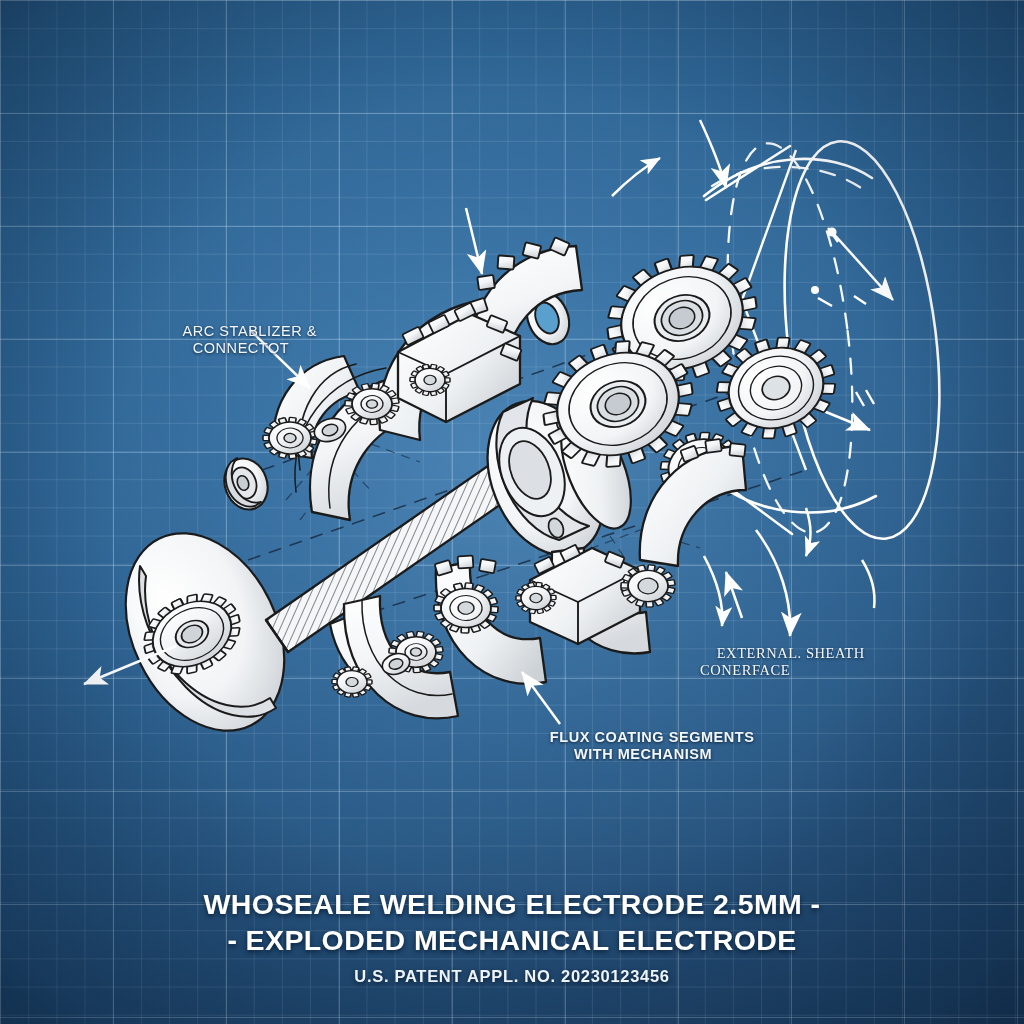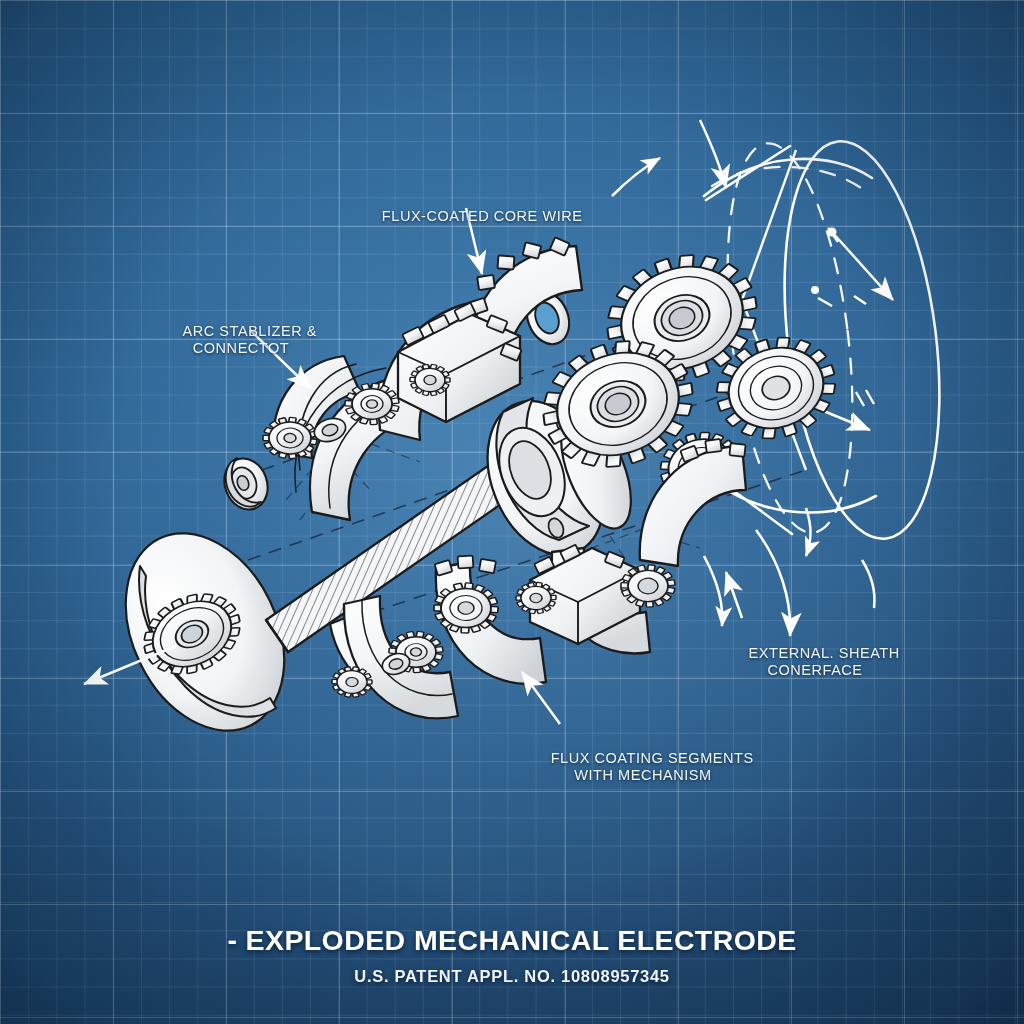--- a/index.html
+++ b/index.html
@@ -29,21 +29,21 @@
        background:radial-gradient(ellipse 760px 760px at 50% 48%,
          rgba(0,0,0,0) 52%, rgba(6,26,48,.30) 88%, rgba(4,20,40,.46) 100%);}
 
   svg.layer{position:absolute;left:0;top:0;width:1024px;height:1024px;}
 
   
   .callout{position:absolute;color:#f2f7fc;letter-spacing:.55px;
            text-shadow:0 1px 3px rgba(5,22,42,.85);line-height:1.22;
            white-space:pre;font-size:14.5px;}
   .callout.c{text-align:center;}
-  .callout.l{text-align:center;}
+  .callout.l{text-align:left;font-family:Liberation Serif, serif;}
 
   
   #titleblock{position:absolute;left:0;right:0;bottom:38px;text-align:center;
               color:#fff;text-shadow:0 2px 5px rgba(4,20,40,.8);}
   #t1,#t2{font-size:28.5px;font-weight:700;letter-spacing:.4px;line-height:1.24;}
   #t3{font-size:16.5px;font-weight:600;letter-spacing:.7px;margin-top:9px;
       color:#eef4fa;}
 </style>
 </head>
 <body>
@@ -600,37 +600,35 @@
       <path d="M466,208 L482,274" marker-end="url(#ah)"></path>
       <path d="M250,330 L310,388" marker-end="url(#ah)"></path>
       <path d="M742,618 L726,572" marker-end="url(#ah)"></path>
       <path d="M560,724 L522,672" marker-end="url(#ah)"></path>
       <path d="M176,646 L84,684" marker-end="url(#ah)"></path>
     </g>
   </svg>
 
   <div id="vig"></div>
 
-  <div class="callout c" style="left:0;top:190px;width:946px;text-align:center;">
-    <span style="display:inline-block;transform:translateX(0)">FLUX-COATED CORE WIRE</span>
-  </div>
 
   <div class="callout c" style="left:141px;top:305px;width:200px;">
     <span>ARC STABLIZER &amp;
 CONNECTOT</span>
   </div>
 
   <div class="callout l" style="left:700px;top:627px;width:230px;">
     <span>EXTERNAL. SHEATH
 CONERFACE</span>
   </div>
 
-  <div class="callout c" style="left:523px;top:732px;width:240px;">
+  <div class="callout c" style="left:523px;top:711px;width:240px;font-weight:bold;">
     <span>FLUX COATING SEGMENTS
 WITH MECHANISM</span>
   </div>
 
   <div id="titleblock">
+    <div id="t1">WHOSEALE WELDING ELECTRODE 2.5MM -</div>
     <div id="t2">- EXPLODED MECHANICAL ELECTRODE</div>
-    <div id="t3">U.S. PATENT APPL. NO. 10808957345</div>
+    <div id="t3">U.S. PATENT APPL. NO. 20230123456</div>
   </div>
 
 </div>
 
 </body></html>

